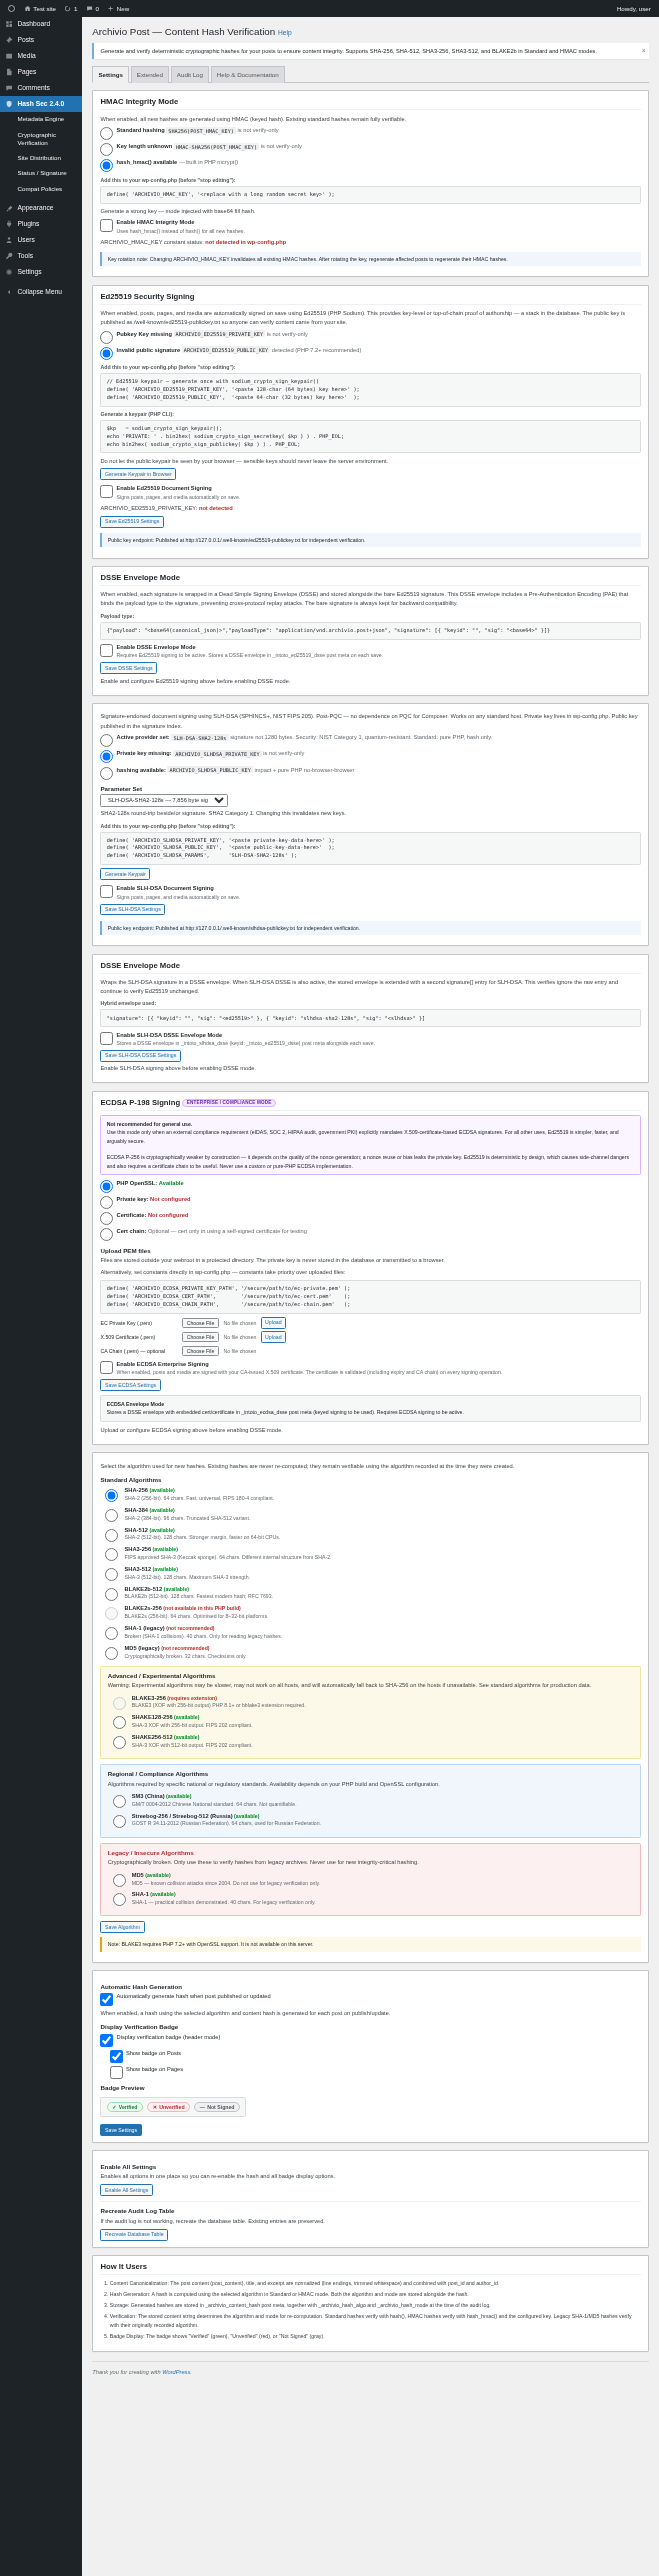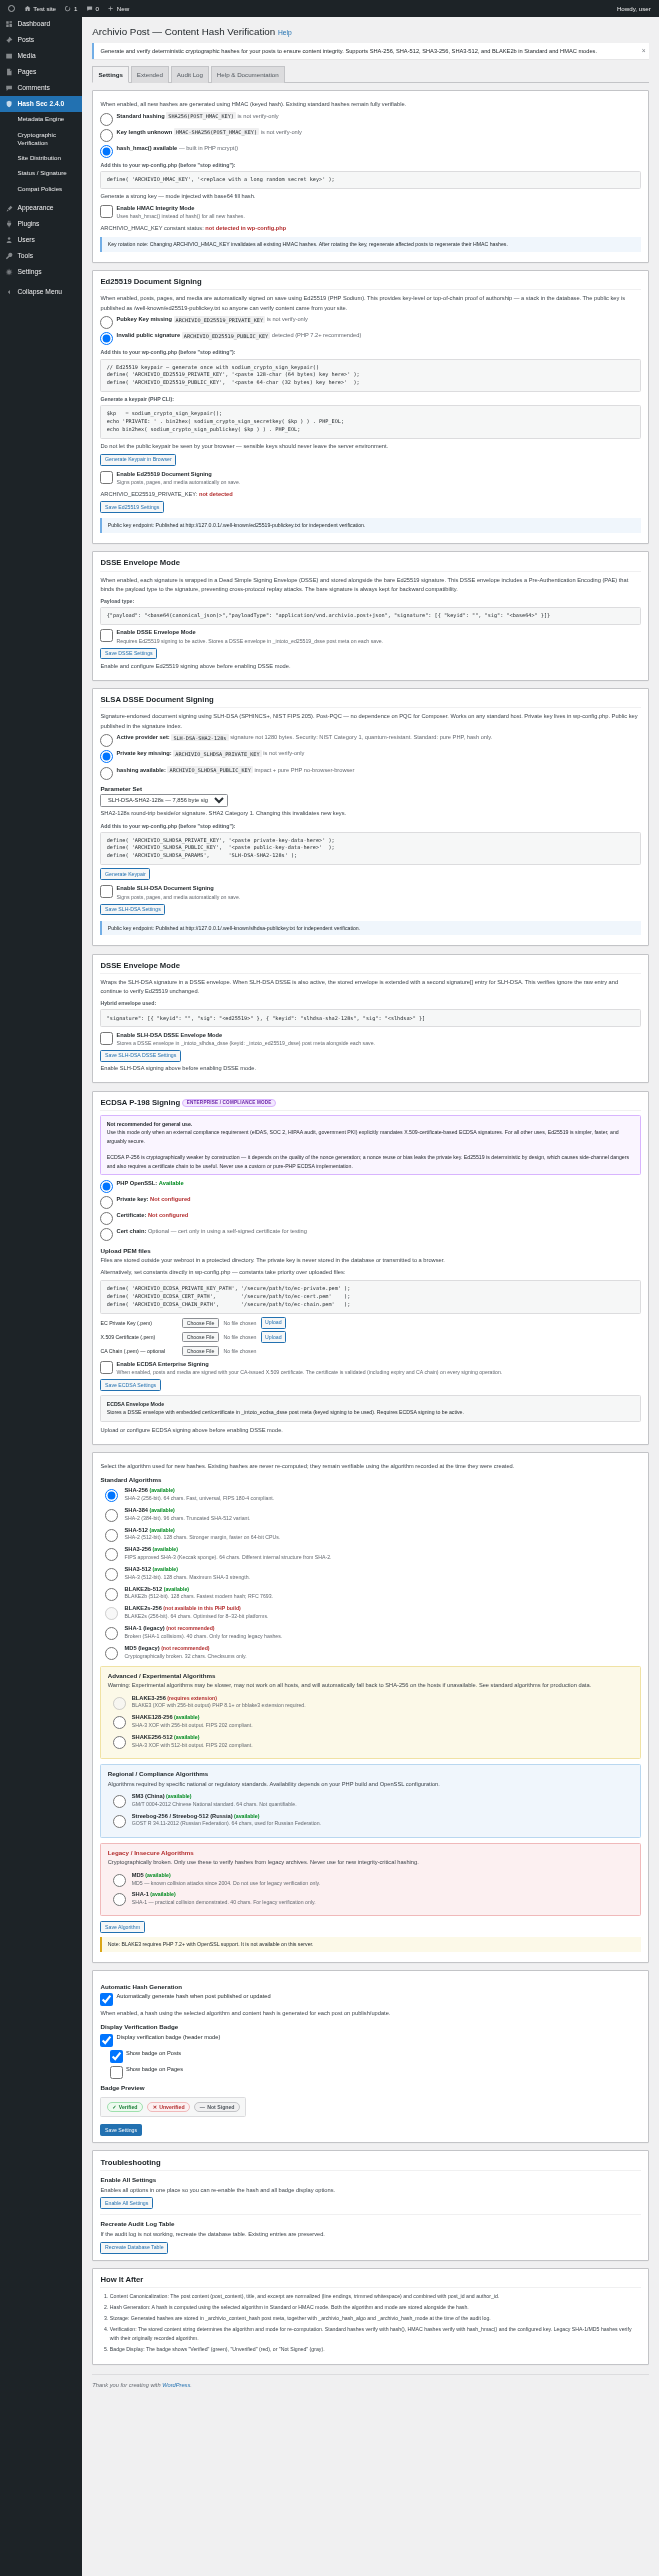--- a/index.html
+++ b/index.html
@@ -485,20 +485,21 @@
     </div>
 
     <div class="nav-tab-wrapper">
       <a href="#" class="nav-tab nav-tab-active">Settings</a>
       <a href="#" class="nav-tab">Extended</a>
       <a href="#" class="nav-tab">Audit Log</a>
       <a href="#" class="nav-tab">Help &amp; Documentation</a>
     </div>
 
     <div class="box">
+      <h2>HMAC Integrity Mode</h2>
       <p>When enabled, all new hashes are generated using  HMAC (keyed hash). Existing standard hashes remain fully verifiable.</p>
 
       <div class="opt">
         <input type="radio" name="hmacmode" style="">
         <span class="lbl">
           <b>Standard hashing</b>
           <code>SHA256(POST_HMAC_KEY)</code>
           <span class="muted">is not verify-only</span>
         </span>
       </div>
@@ -533,21 +534,21 @@
         <span>ARCHIVIO_HMAC_KEY constant status:</span>
         <span class="warn">not detected in wp-config.php</span>
       </p>
 
       <div class="callout">
         <span>Key rotation note: Changing ARCHIVIO_HMAC_KEY invalidates all existing HMAC hashes. After rotating the key, regenerate affected posts to regenerate their HMAC hashes.</span>
       </div>
     </div>
 
     <div class="box">
-      <h2>Ed25519 Document Signing</h2>
+      <h2>Ed25519 Security Signing</h2>
       <p>When enabled, posts, pages, and media are automatically signed on save using Ed25519 (PHP Sodium). This provides key-level or top-of-chain proof of authorship — a stack in the database. The public key is published as /well-known/ed25519-publickey.txt so anyone can verify content came from your site.</p>
 
       <div class="opt">
         <input type="radio" name="edmode" style="">
         <span class="lbl">
           <b>Pubkey Key missing</b>
           <code>ARCHIVIO_ED25519_PRIVATE_KEY</code>
           <span class="muted">is not verify-only</span>
         </span>
       </div>
@@ -601,21 +602,20 @@
         <span class="lbl">
           <b>Enable DSSE Envelope Mode</b><br>
           <span class="muted tiny">Requires Ed25519 signing to be active. Stores a DSSE envelope in _intoto_ed25519_dsse post meta on each save.</span>
         </span>
       </div>
       <a class="button button-small">Save DSSE Settings</a>
       <p class="tiny muted">Enable and configure Ed25519 signing above before enabling DSSE mode.</p>
     </div>
 
     <div class="box">
-      <h2>SLSA DSSE Document Signing</h2>
       <p>Signature-endorsed document signing using SLH-DSA (SPHINCS+, NIST FIPS 205). Post-PQC — no dependence on PQC for Composer. Works on any standard host. Private key lives in wp-config.php. Public key published in the signature index.</p>
 
       <div class="opt">
         <input type="radio" name="slhmode" style="">
         <span class="lbl">
           <b>Active provider set:</b>
           <code>SLH-DSA-SHA2-128s</code>
           <span class="muted">signature not 1280 bytes. Security: NIST Category 1, quantum-resistant. Standard: pure PHP, hash only.</span>
         </span>
       </div>
@@ -964,35 +964,34 @@
           </span>
         </div>
       </div>
 
       <div style="margin-top:4.1px;">
         <a class="button button-primary button-small">Save Settings</a>
       </div>
     </div>
 
     <div class="box">
-      <h2>Troubleshooting</h2>
 
       <h3>Enable All Settings</h3>
       <p class="tiny muted">Enables all options in one place so you can re-enable the hash and all badge display options.</p>
       <a class="button button-small">Enable All Settings</a>
 
       <hr class="hr-light">
 
       <h3>Recreate Audit Log Table</h3>
       <p class="tiny muted">If the audit log is not working, recreate the database table. Existing entries are preserved.</p>
       <a class="button button-small">Recreate Database Table</a>
     </div>
 
     <div class="box">
-      <h2>How It After</h2>
+      <h2>How It Users</h2>
       <ol class="howitworks">
         <li>Content Canonicalization: The post content (post_content), title, and excerpt are normalized (line endings, trimmed whitespace) and combined with post_id and author_id.</li>
         <li>Hash Generation: A hash is computed using the selected algorithm in Standard or HMAC mode. Both the algorithm and mode are stored alongside the hash.</li>
         <li>Storage: Generated hashes are stored in _archivio_content_hash post meta, together with _archivio_hash_algo and _archivio_hash_mode at the time of the audit log.</li>
         <li>Verification: The stored content string determines the algorithm and mode for re-computation. Standard hashes verify with hash(), HMAC hashes verify with hash_hmac() and the configured key. Legacy SHA-1/MD5 hashes verify with their originally recorded algorithm.</li>
         <li>Badge Display: The badge shows "Verified" (green), "Unverified" (red), or "Not Signed" (gray).</li>
       </ol>
     </div>
 
     <div class="footer">

